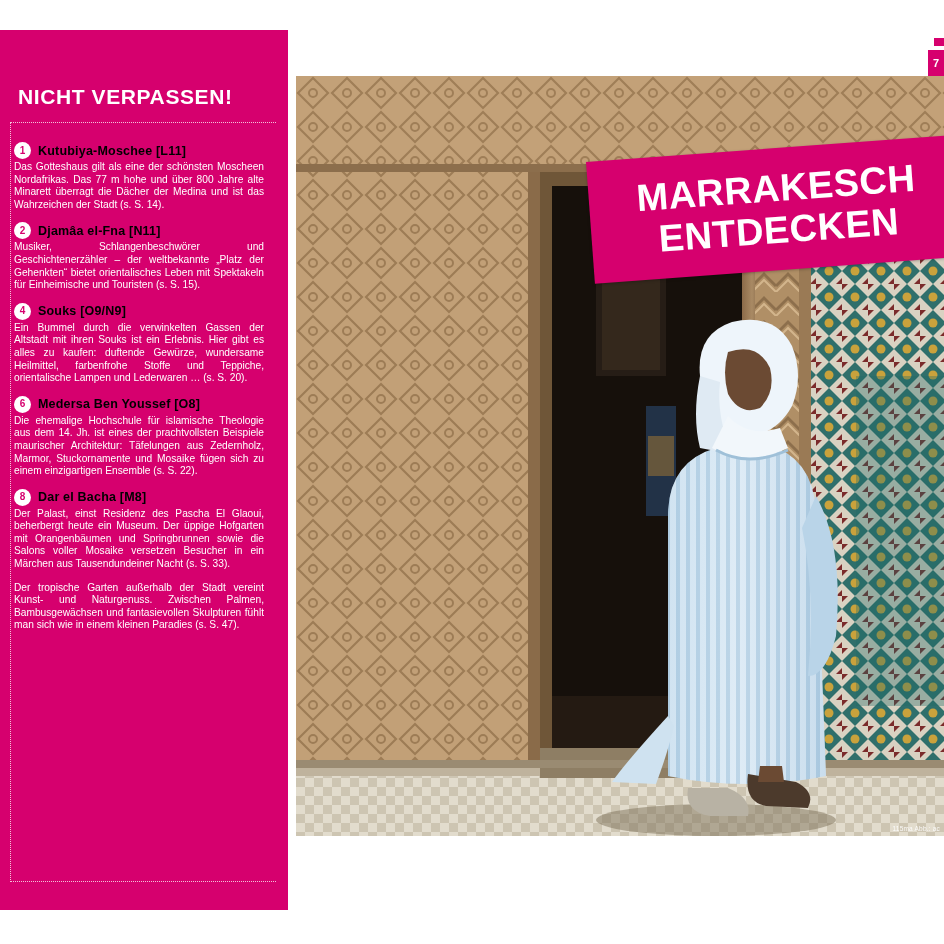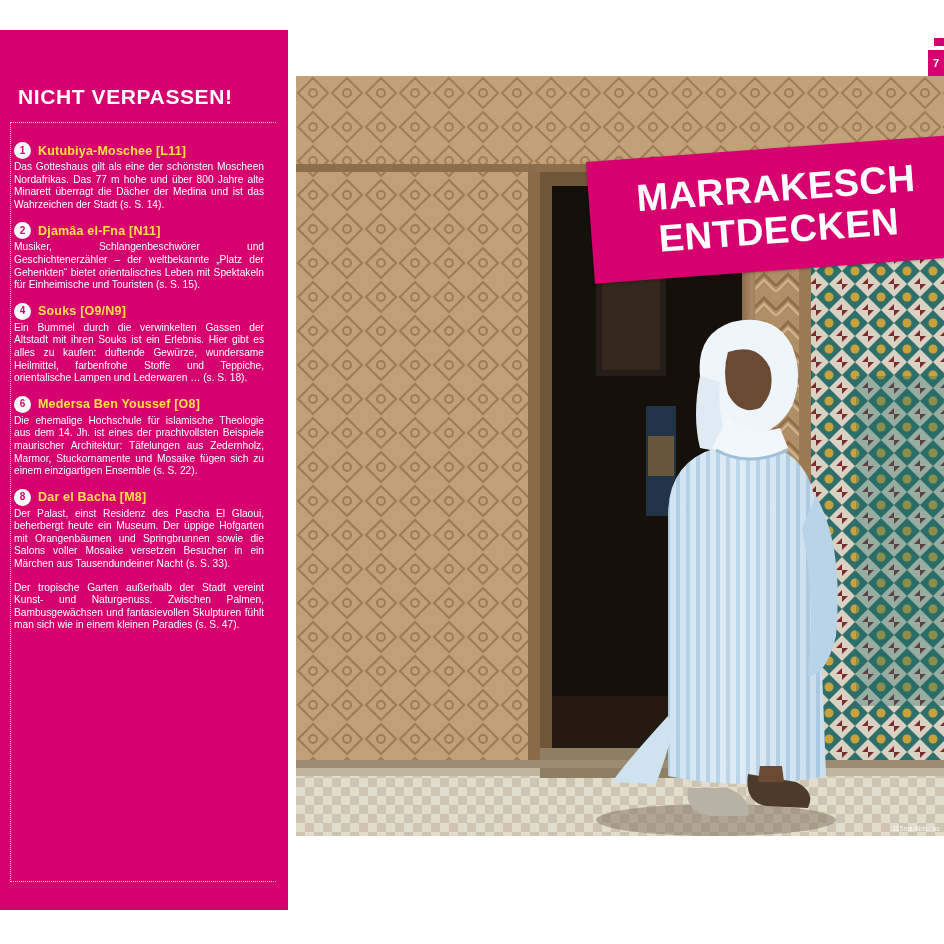--- a/index.html
+++ b/index.html
@@ -37,21 +37,21 @@
     display:flex;align-items:center;gap:7px;margin-bottom:2px;
   }
   .num{
     display:inline-flex;align-items:center;justify-content:center;
     width:17px;height:17px;border-radius:50%;
     background:#ffffff;color:#d6006e;
     font-size:10px;font-weight:bold;line-height:1;
     flex:none;
   }
   .entry-name{
-    font-size:12.5px;font-weight:bold;color:#fde047;letter-spacing:.2px;
+    font-size:12.5px;font-weight:bold;color:#000000;letter-spacing:.2px;
   }
   .entry-text{
     font-size:10.2px;line-height:12.6px;color:#ffffff;
     text-align:justify;
   }
 
   
   .photo{
     position:absolute;left:296px;top:76px;width:648px;height:760px;
     overflow:hidden;
@@ -231,21 +231,21 @@
         <span class="entry-name">Djamâa el-Fna [N11]</span>
       </div>
       <div class="entry-text">Musiker, Schlangenbeschwörer und Geschichtenerzähler – der weltbekannte „Platz der Gehenkten“ bietet orientalisches Leben mit Spektakeln für Einheimische und Touristen (s. S. 15).</div>
     </div>
 
     <div class="entry">
       <div class="entry-head">
         <span class="num">4</span>
         <span class="entry-name">Souks [O9/N9]</span>
       </div>
-      <div class="entry-text">Ein Bummel durch die verwinkelten Gassen der Altstadt mit ihren Souks ist ein Erlebnis. Hier gibt es alles zu kaufen: duftende Gewürze, wundersame Heilmittel, farbenfrohe Stoffe und Teppiche, orientalische Lampen und Lederwaren … (s. S. 18).</div>
+      <div class="entry-text">Ein Bummel durch die verwinkelten Gassen der Altstadt mit ihren Souks ist ein Erlebnis. Hier gibt es alles zu kaufen: duftende Gewürze, wundersame Heilmittel, farbenfrohe Stoffe und Teppiche, orientalische Lampen und Lederwaren … (s. S. 20).</div>
     </div>
 
     <div class="entry">
       <div class="entry-head">
         <span class="num">6</span>
         <span class="entry-name">Medersa Ben Youssef [O8]</span>
       </div>
       <div class="entry-text">Die ehemalige Hochschule für islamische Theologie aus dem 14. Jh. ist eines der prachtvollsten Beispiele maurischer Architektur: Täfelungen aus Zedernholz, Marmor, Stuckornamente und Mosaike fügen sich zu einem einzigartigen Ensemble (s. S. 22).</div>
     </div>
 

